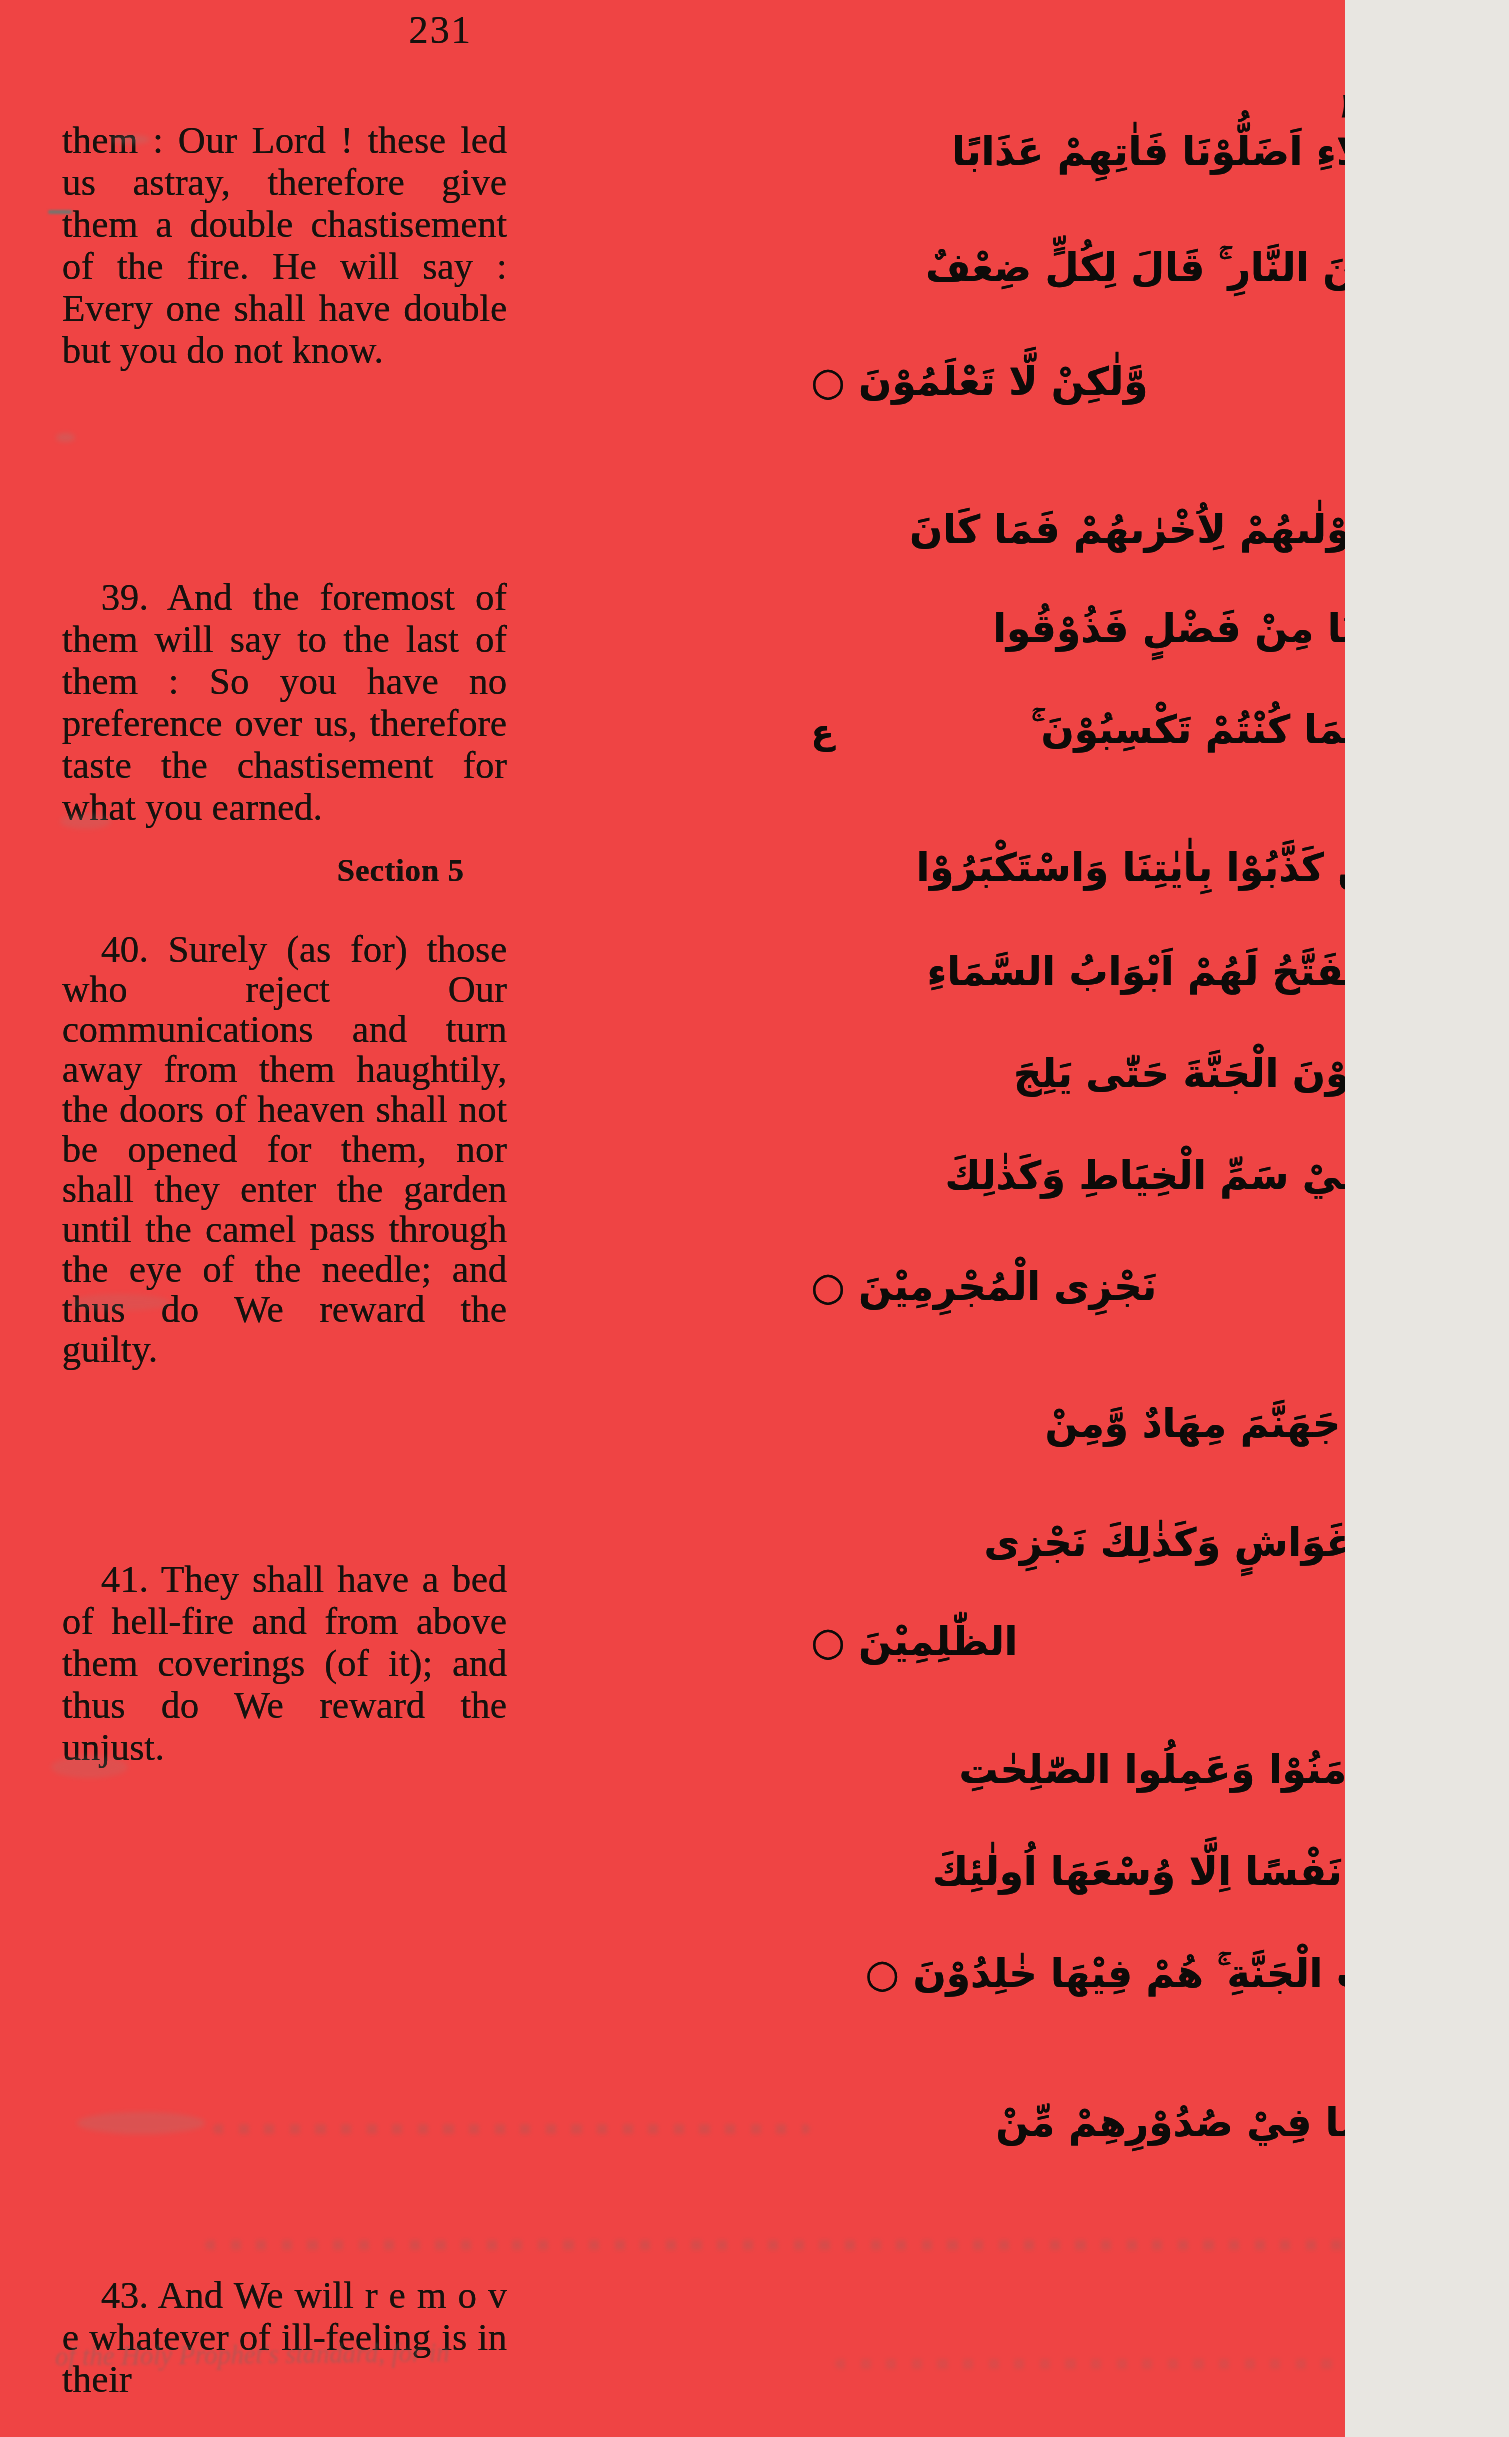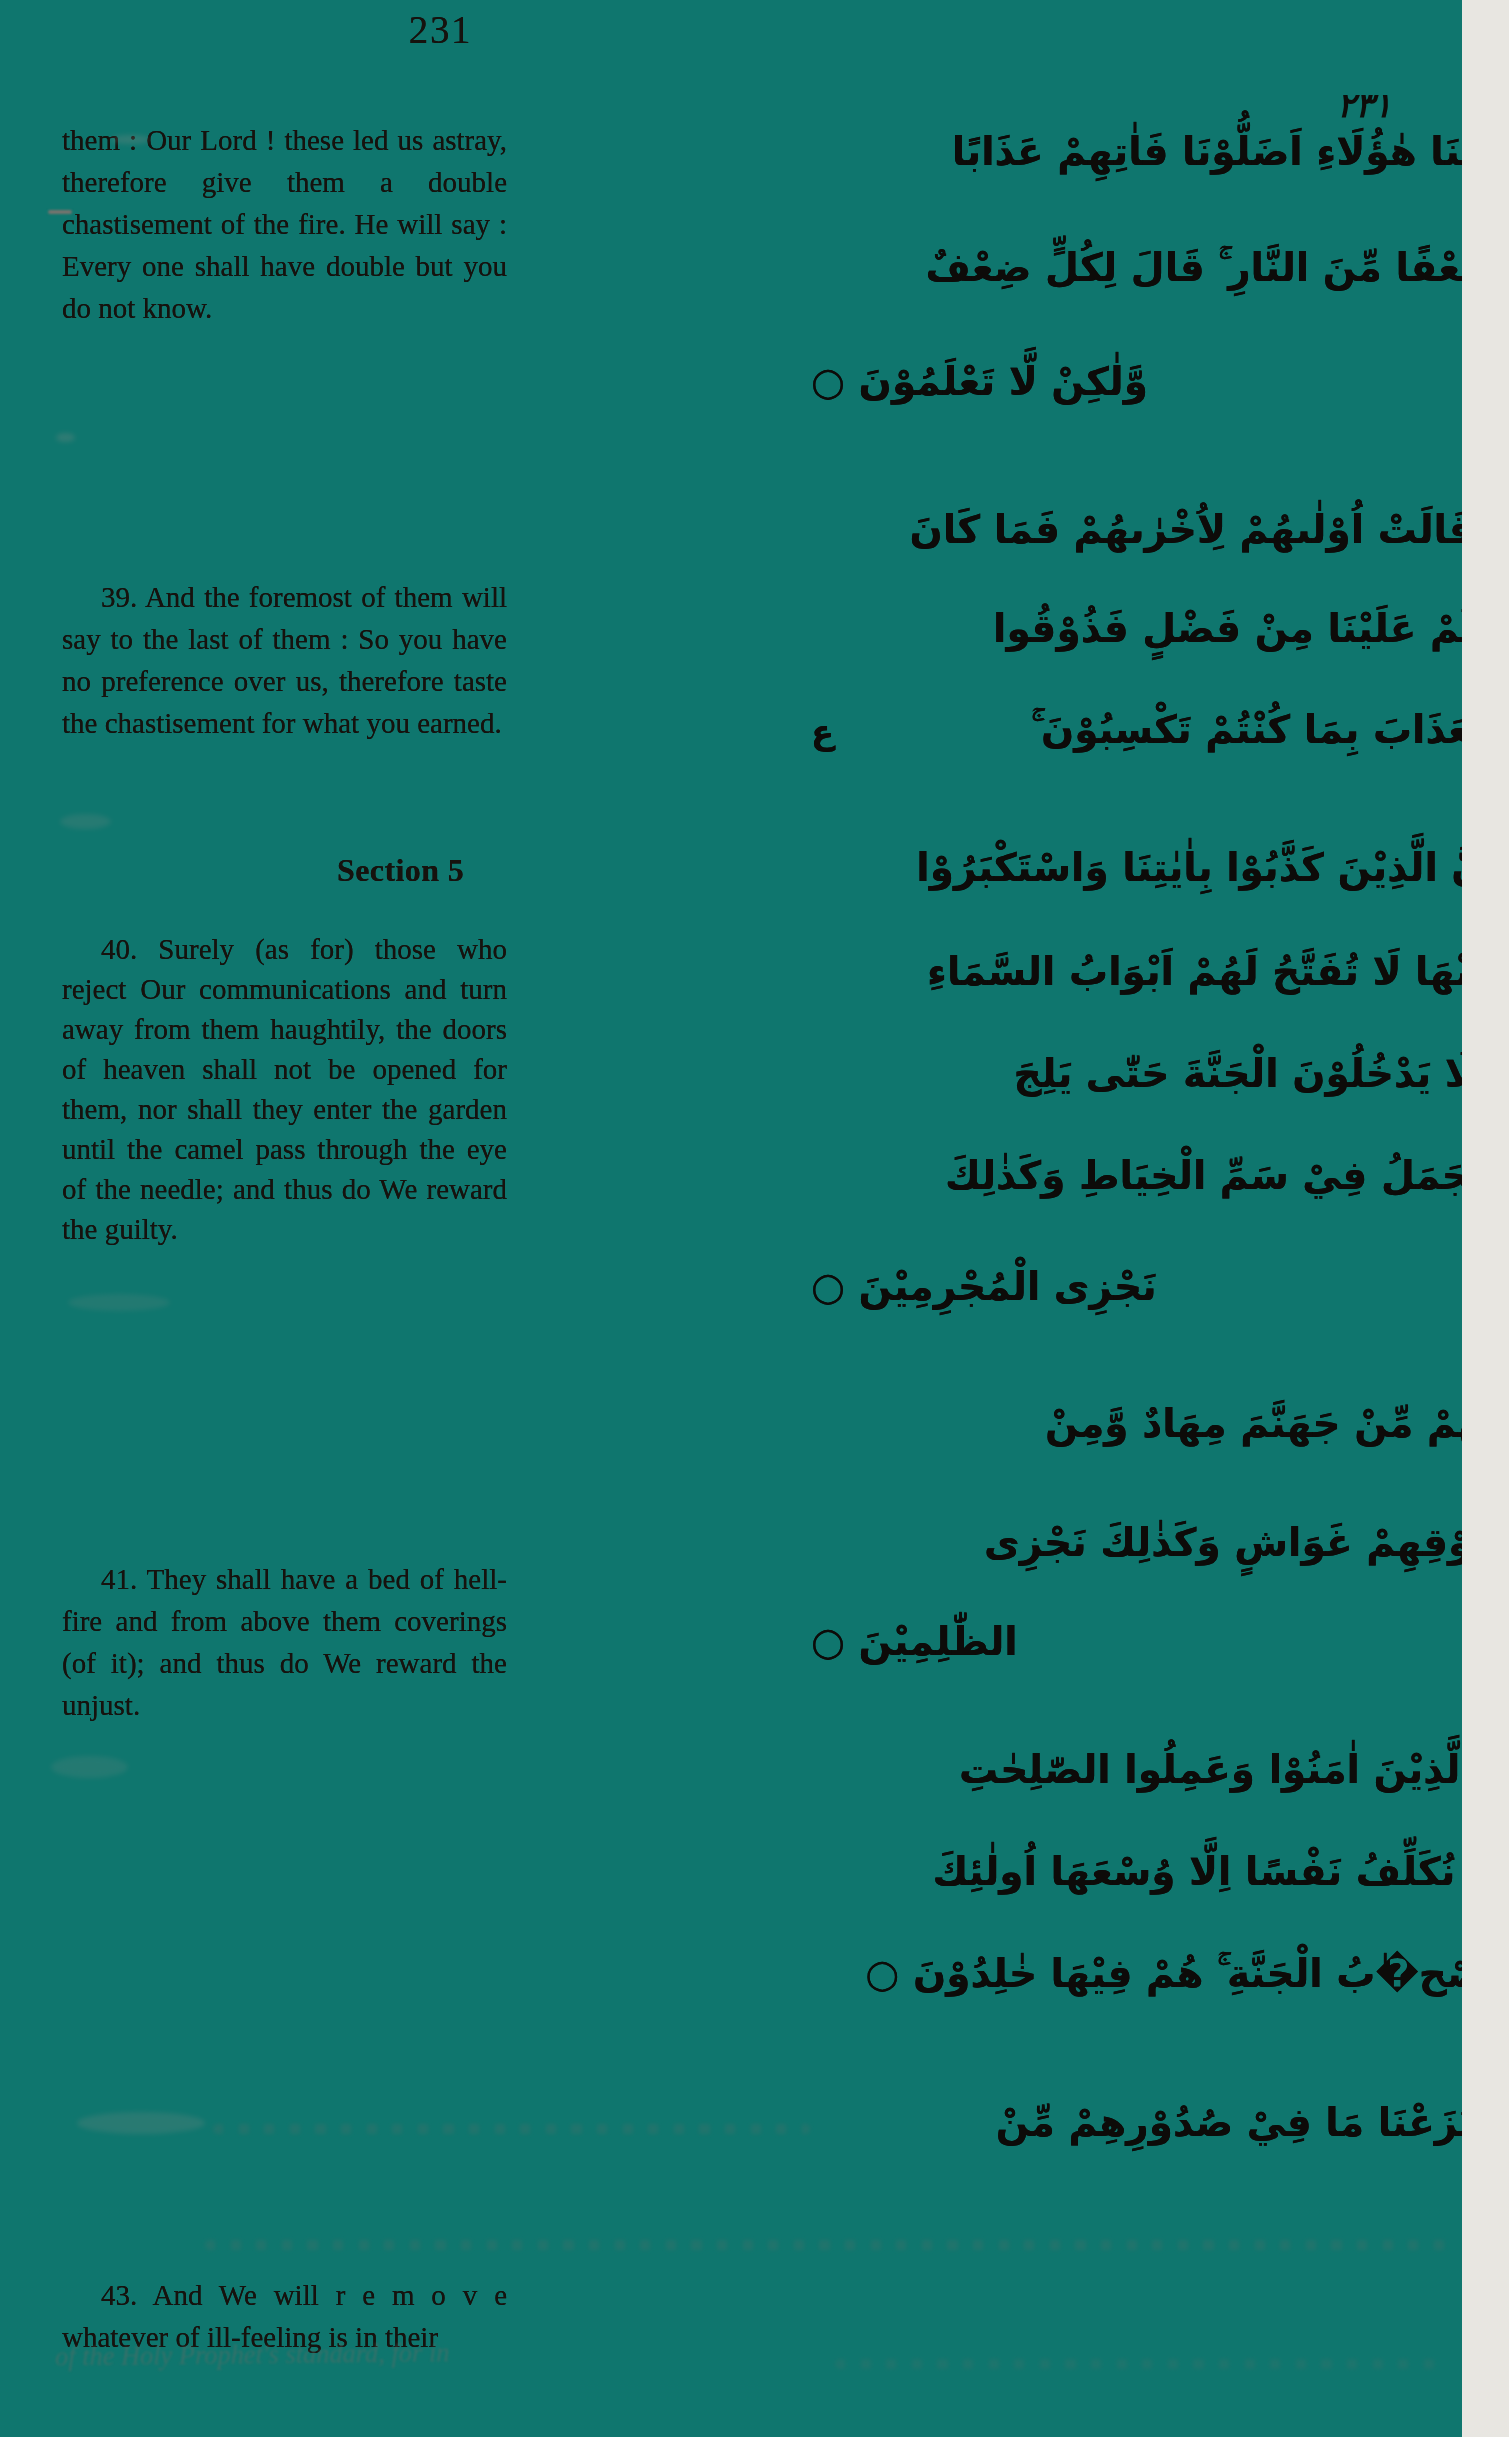--- a/index.html
+++ b/index.html
@@ -1,38 +1,38 @@
 <!DOCTYPE html>
 <html style="font-size:13.6px"><head>
 <meta charset="utf-8">
 <style>
   html,body{margin:0;padding:0;background:#e8e6e1;}
   .page{
     position:relative;
-    width:1462px;height:2438px;
-    background:#0f766e;
+    width:1345px;height:2438px;
+    background:#ef4444;
     overflow:hidden;
     font-family:"Liberation Serif", serif;
     color:#16120e;
   }
   
   .pageno{
     position:absolute;top:6.8px;left:385px;width:111px;
     font-size:39px;letter-spacing:1.7px;text-align:center;
     text-shadow:0 0 0.4px #16120e;
   }
   .pageno-ar{
     position:absolute;top:85px;left:1337px;width:102px;
     font-family:"DejaVu Sans",sans-serif;font-weight:bold;
     font-size:34px;text-align:left;color:#0e0c0a;font-style:italic;
   }
   
   .eng{
     position:absolute;left:62px;width:445px;
-    font-size:29px;line-height:42px;
+    font-size:38px;line-height:42px;
     text-align:justify;
     text-shadow:0 0 0.5px #16120e;
   }
   .eng.indent{text-indent:39px;}
   .sect{
     position:absolute;top:852px;left:337px;width:196px;
     font-size:32px;font-weight:bold;letter-spacing:0.4px;
     text-shadow:0 0 0.5px #16120e;
   }
   

